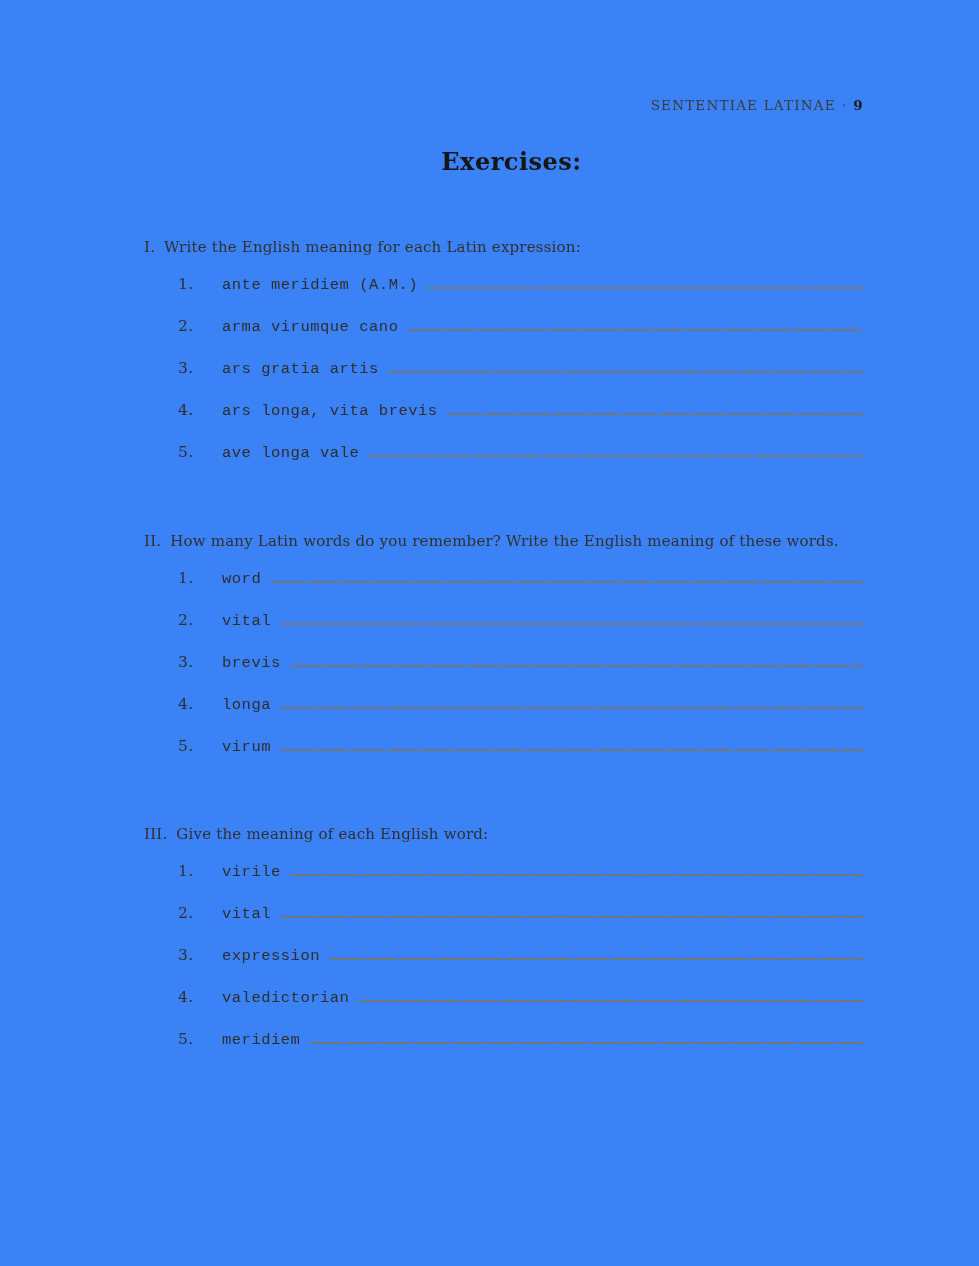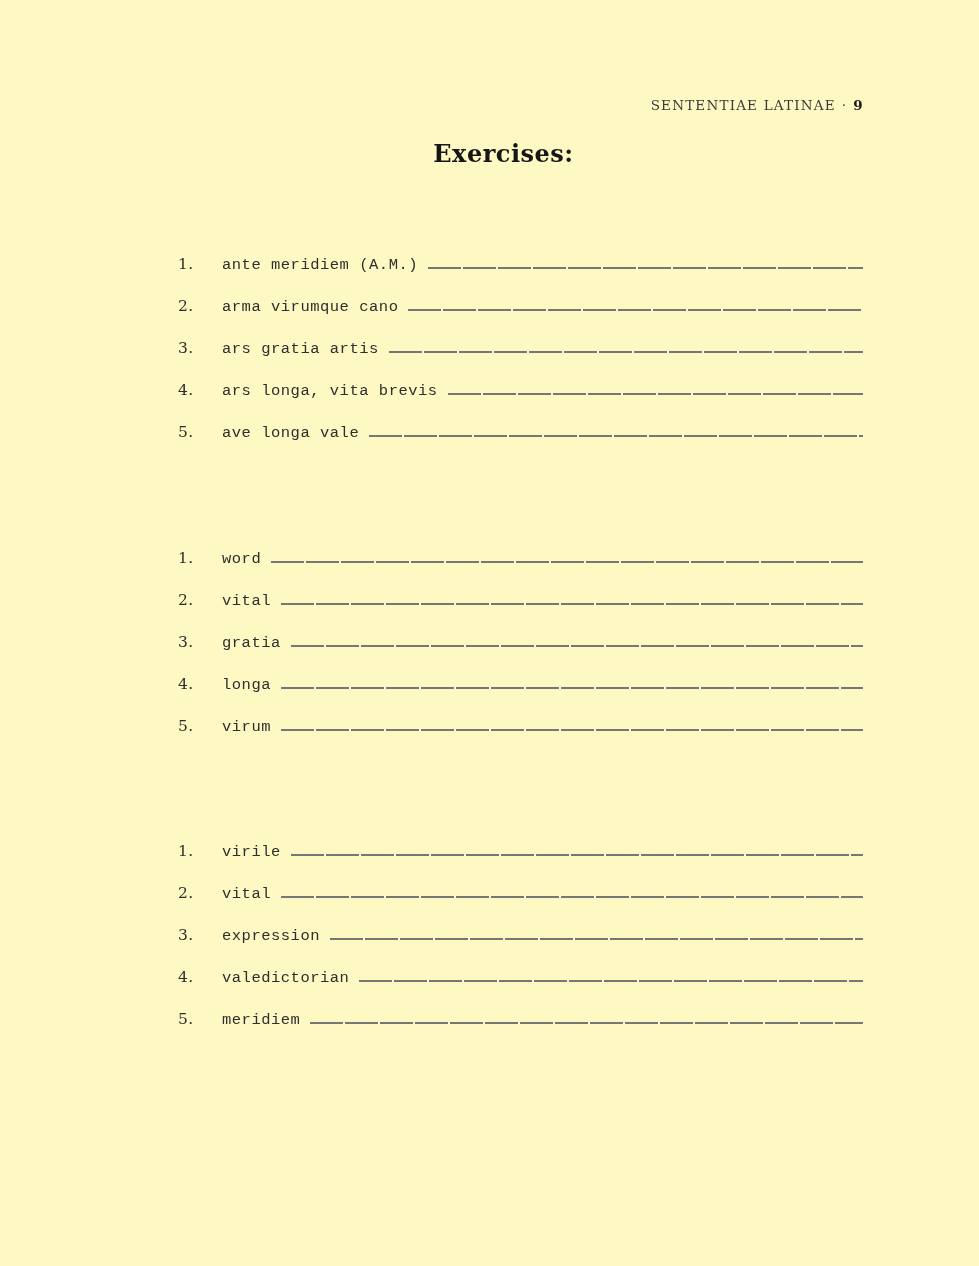--- a/index.html
+++ b/index.html
@@ -1,20 +1,20 @@
 <!DOCTYPE html>
 <html><head>
 <meta charset="utf-8">
 <style>
   html, body { margin: 0; padding: 0; background: #ffffff; }
   .page {
     position: relative;
     width: 979px;
     height: 1266px;
-    background: #fef9c3;
+    background: #3b82f6;
     font-family: "DejaVu Serif", "Liberation Serif", serif;
     color: #2e2e2e;
     overflow: hidden;
   }
   .running-header {
     position: absolute;
     top: 96px;
     right: 116px;
     font-size: 13.5px;
     line-height: 18px;
@@ -22,21 +22,21 @@
     color: #3a3a3a;
     white-space: nowrap;
   }
   .running-header .sep { margin: 0 6px; }
   .running-header .pagenum { font-weight: bold; letter-spacing: 0.3px; color: #1c1c1c; }
   .title {
     position: absolute;
     top: 140px;
     left: 144px;
     width: 719px;
-    margin: 0;
+    margin: 8px;
     text-align: center;
     font-size: 24px;
     line-height: 28px;
     font-weight: bold;
     letter-spacing: 0.5px;
     color: #161616;
   }
   .section {
     position: absolute;
     left: 144px;
@@ -82,20 +82,23 @@
 
 <div class="page">
 
   <div class="running-header">
     <span>SENTENTIAE LATINAE</span><span class="sep">·</span><span class="pagenum">9</span>
   </div>
 
   <h1 class="title">Exercises:</h1>
 
   <section class="section s1">
+    <div class="prompt">
+      <span class="rn">I.</span><span>Write the English meaning for each Latin expression:</span>
+    </div>
     <div class="items">
       <div class="item">
         <span class="num">1.</span>
         <span class="label">ante meridiem (A.M.)</span>
         <span class="blank"></span>
       </div>
       <div class="item">
         <span class="num">2.</span>
         <span class="label">arma virumque cano</span>
         <span class="blank"></span>
@@ -112,50 +115,56 @@
       </div>
       <div class="item">
         <span class="num">5.</span>
         <span class="label">ave longa vale</span>
         <span class="blank"></span>
       </div>
     </div>
   </section>
 
   <section class="section s2">
+    <div class="prompt">
+      <span class="rn">II.</span><span>How many Latin words do you remember? Write the English meaning of these words.</span>
+    </div>
     <div class="items">
       <div class="item">
         <span class="num">1.</span>
         <span class="label">word</span>
         <span class="blank"></span>
       </div>
       <div class="item">
         <span class="num">2.</span>
         <span class="label">vital</span>
         <span class="blank"></span>
       </div>
       <div class="item">
         <span class="num">3.</span>
-        <span class="label">gratia</span>
+        <span class="label">brevis</span>
         <span class="blank"></span>
       </div>
       <div class="item">
         <span class="num">4.</span>
         <span class="label">longa</span>
         <span class="blank"></span>
       </div>
       <div class="item">
         <span class="num">5.</span>
         <span class="label">virum</span>
         <span class="blank"></span>
       </div>
     </div>
   </section>
 
   <section class="section s3">
+    <div class="prompt">
+      <span class="rn">III.</span><span>Give the meaning of each English word:</span>
+    </div>
     <div class="items">
       <div class="item">
         <span class="num">1.</span>
         <span class="label">virile</span>
         <span class="blank"></span>
       </div>
       <div class="item">
         <span class="num">2.</span>
         <span class="label">vital</span>
         <span class="blank"></span>

